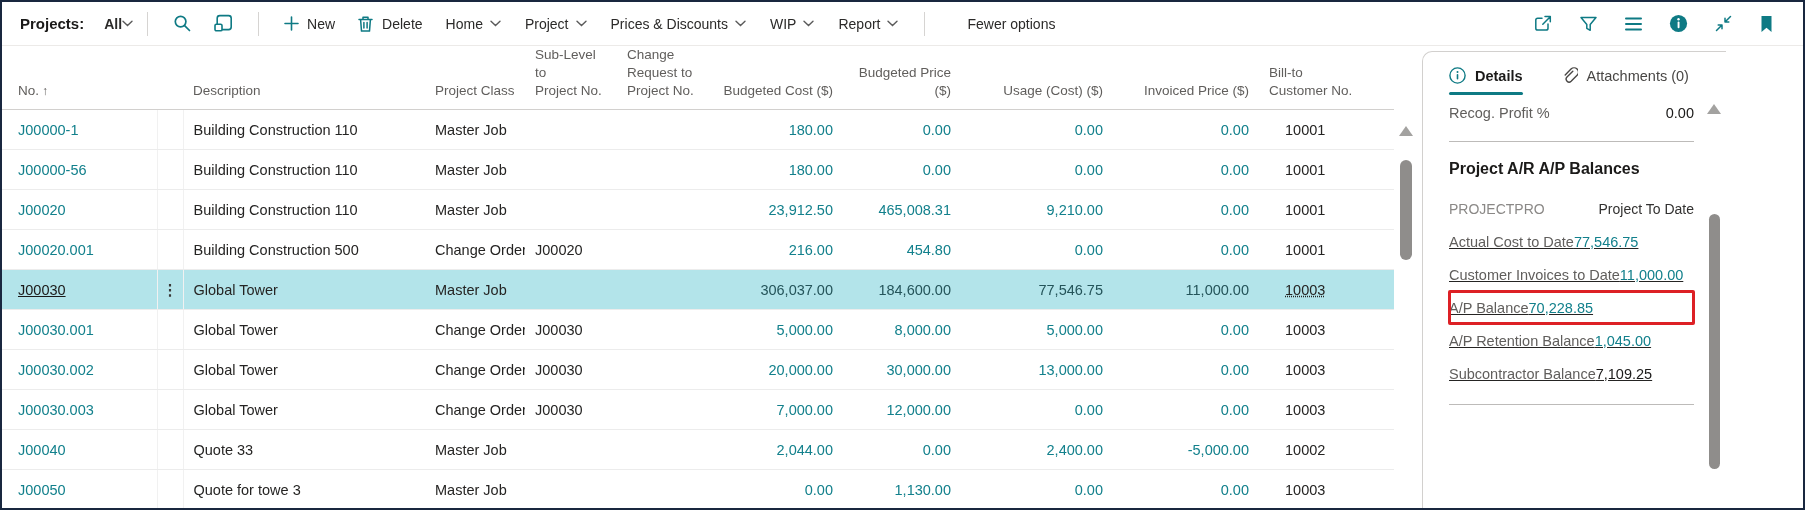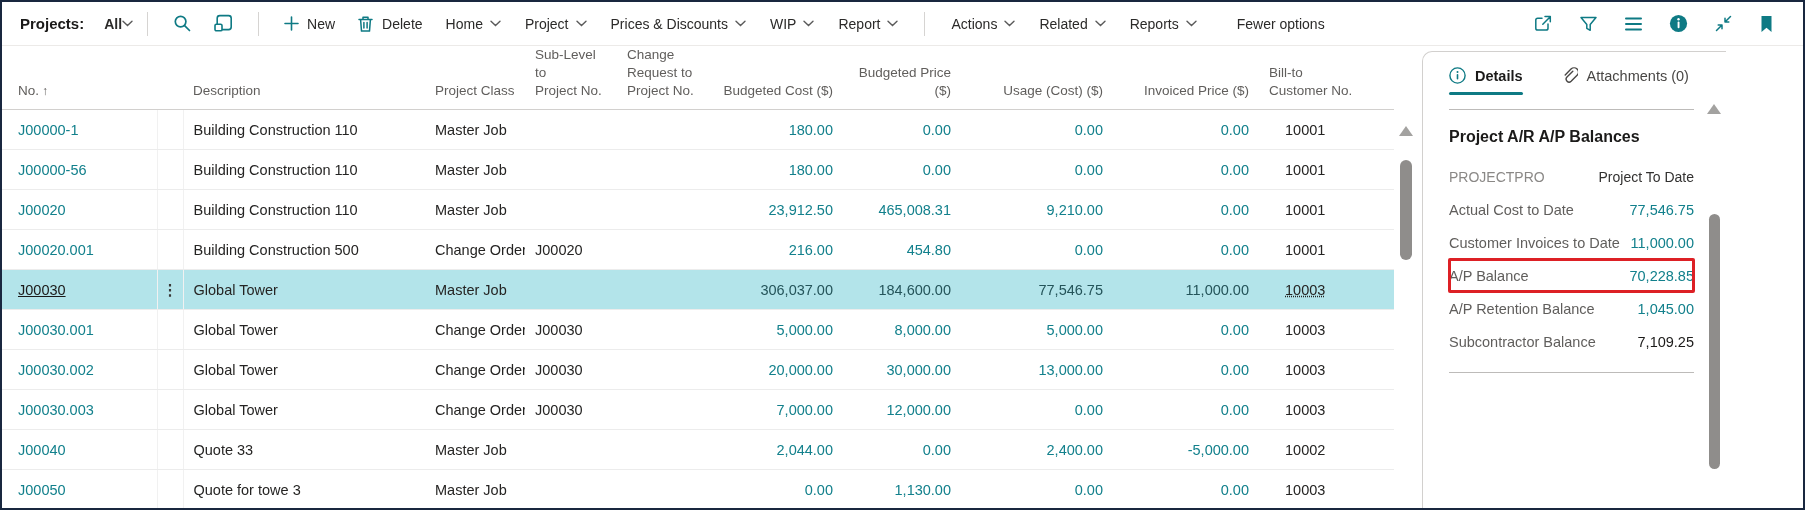--- a/index.html
+++ b/index.html
@@ -63,21 +63,21 @@
   .tab.active .tab-bar { background:#0e7a84; }
   .panel-body { padding:2px 32px 0 26px; }
   .field-row { display:flex; justify-content:space-between; align-items:center; height:32px; font-size:14.5px; }
   .field-label { color:#605e5c; }
   .field-value { color:#1b1a19; }
   .divider { height:1px; background:#bdbbb9; margin:12px 0; }
   .section-title { font-size:16px; font-weight:700; color:#1b1a19; margin:18px 0 14px; }
   .bal-head { display:flex; justify-content:space-between; align-items:center; height:33px; font-size:14px; }
   .bal-head .lft { color:#8a8886; }
   .bal-head .rgt { color:#323130; }
-  .bal-row { display:flex; justify-content:space-between; align-items:center; height:33px; font-size:14.5px; }
+  .bal-row { display:flex; align-items:center; height:33px; font-size:14.5px;text-decoration:underline; }
   .bal-row .lbl { color:#605e5c; }
   .bal-row .val { color:#12808c; cursor:pointer; }
   .bal-row .val.plain { color:#1b1a19; cursor:default; }
   .bal-row.hl { outline:3px solid #dd2025; outline-offset:-2px; border-radius:1px; }
 </style>
 </head>
 <body>
 
 <div class="toolbar">
   <span class="tb-title">Projects:</span>
@@ -145,40 +145,20 @@
         </svg>
       </div>
       <div class="menu-item">
         <span>Report</span>
         <svg class="icon" width="11" height="7" viewBox="0 0 11 7">
           <path d="M1 1.2l4.5 4.3L10 1.2" fill="none" stroke="#5a5a5a" stroke-width="1.4" stroke-linecap="round"></path>
         </svg>
       </div>
     </div>
   <div class="tb-sep"></div>
-  <div class="menus" id="menus-secondary">
-      <div class="menu-item">
-        <span>Actions</span>
-        <svg class="icon" width="11" height="7" viewBox="0 0 11 7">
-          <path d="M1 1.2l4.5 4.3L10 1.2" fill="none" stroke="#5a5a5a" stroke-width="1.4" stroke-linecap="round"></path>
-        </svg>
-      </div>
-      <div class="menu-item">
-        <span>Related</span>
-        <svg class="icon" width="11" height="7" viewBox="0 0 11 7">
-          <path d="M1 1.2l4.5 4.3L10 1.2" fill="none" stroke="#5a5a5a" stroke-width="1.4" stroke-linecap="round"></path>
-        </svg>
-      </div>
-      <div class="menu-item">
-        <span>Reports</span>
-        <svg class="icon" width="11" height="7" viewBox="0 0 11 7">
-          <path d="M1 1.2l4.5 4.3L10 1.2" fill="none" stroke="#5a5a5a" stroke-width="1.4" stroke-linecap="round"></path>
-        </svg>
-      </div>
-    </div>
 
   <span class="fewer">Fewer options</span>
 
   <div class="tb-right">
     <div class="tb-iconbtn">
       <svg class="icon" width="20" height="19" viewBox="0 0 20 19">
           <path d="M9 4.2H4.7A1.9 1.9 0 0 0 2.8 6.1v8.1a1.9 1.9 0 0 0 1.9 1.9h8.4a1.9 1.9 0 0 0 1.9-1.9V10" fill="none" stroke="#0e7a84" stroke-width="1.5" stroke-linecap="round"></path>
           <path d="M12 2.4h5.3v5.3M17 3L9.8 10.2" fill="none" stroke="#0e7a84" stroke-width="1.5" stroke-linecap="round" stroke-linejoin="round"></path>
         </svg>
     </div>
@@ -406,20 +386,24 @@
           <svg class="icon" width="17" height="17" viewBox="0 0 17 17">
               <path d="M11.8 4.3L6 10.1a2.9 2.9 0 0 0 4.1 4.1l6-6a4.3 4.3 0 0 0-6.1-6.1L4.2 7.9" fill="none" stroke="#484644" stroke-width="1.4" stroke-linecap="round"></path>
             </svg>
           <span>Attachments (0)</span>
         </div>
         <div class="tab-bar"></div>
       </div>
     </div>
 
     <div class="panel-body">
+      <div class="field-row">
+        <span class="field-label">Recog. Profit %</span>
+        <span class="field-value">0.00</span>
+      </div>
       <div class="divider"></div>
       <div class="section-title">Project A/R A/P Balances</div>
       <div class="bal-head">
         <span class="lft">PROJECTPRO</span>
         <span class="rgt">Project To Date</span>
       </div>
       <div id="balances">
           <div class="bal-row">
             <span class="lbl">Actual Cost to Date</span>
             <span class="val">77,546.75</span>

